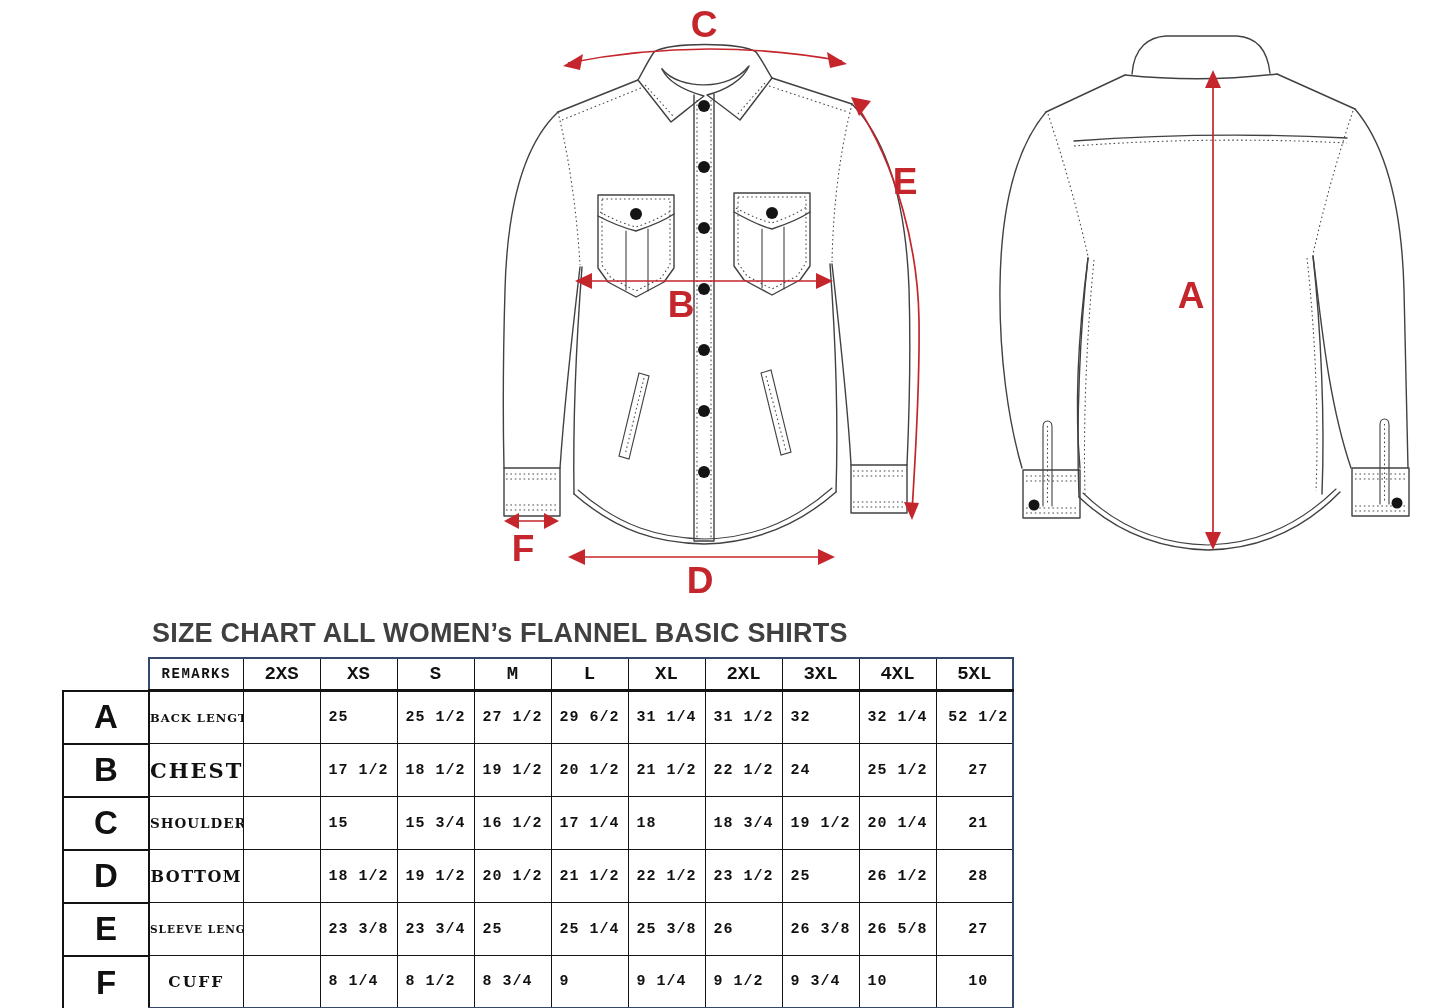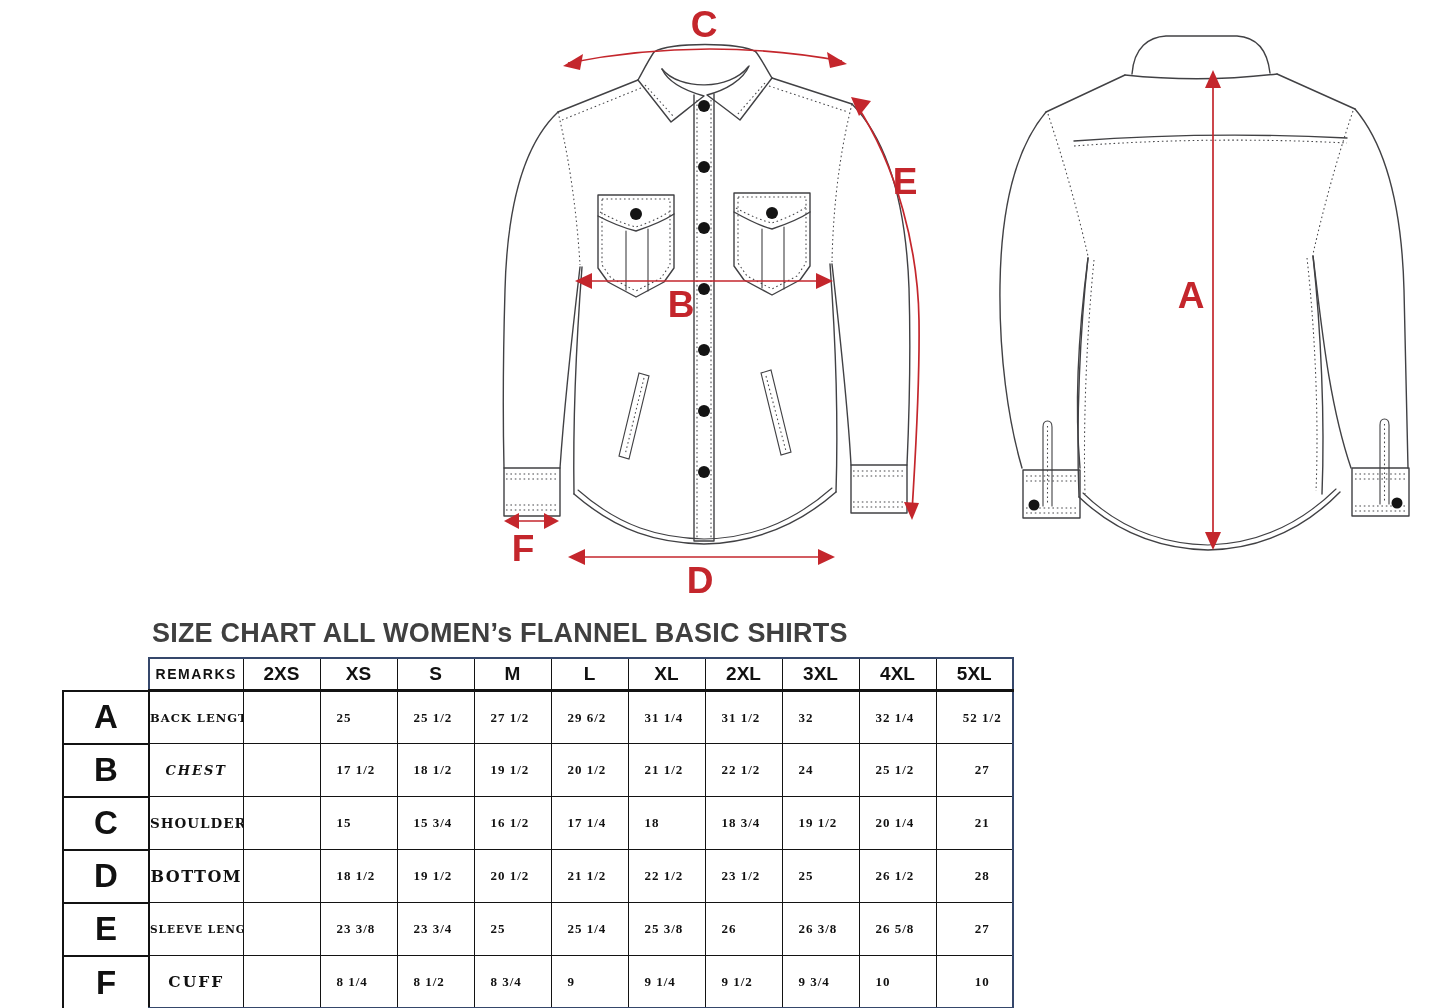--- a/index.html
+++ b/index.html
@@ -31,43 +31,43 @@
   
   .size-table{
     position:absolute;left:62px;top:657px;border-collapse:collapse;table-layout:fixed;
     width:950px;background:#ffffff;
   }
   .size-table th,.size-table td{
     border:1.6px solid #131313;padding:0;overflow:hidden;white-space:nowrap;
     color:#111111;background:#ffffff;
   }
   .size-table thead th{
-    height:30px;font-family:Liberation Sans, sans-serif;font-weight:bold;font-size:19px;
+    height:30px;font-family:Liberation Mono, monospace;font-weight:bold;font-size:19px;
     text-align:center;vertical-align:middle;border-top:2px solid #35476b;border-bottom:3px solid #131313;
   }
   .size-table thead th.remarks-h{font-size:14px;letter-spacing:1.5px;}
   .size-table td{height:51px;vertical-align:middle;}
   .size-table td.letter{
     font-family:"Liberation Sans",sans-serif;font-weight:bold;font-size:33px;
     text-align:center;border:2.2px solid #131313;
   }
   .size-table td.remark{
     font-family:"DejaVu Serif",serif;font-weight:bold;text-align:center;letter-spacing:1px;
   }
   .size-table td.val{
-    font-family:Liberation Serif, serif;font-weight:bold;font-size:13px;
-    text-align:left;padding-left:16px;letter-spacing:1px;
+    font-family:Liberation Mono, monospace;font-weight:bold;font-size:15px;
+    text-align:left;padding-left:8px;letter-spacing:1px;
   }
   .size-table .no-cell{border:none;background:#ffffff;}
   .size-table th.remarks-h,.size-table td.remark{border-left:2.5px solid #35476b;}
   .size-table th:last-child,.size-table td:last-child{border-right:2.5px solid #35476b;text-align:center;}
   .size-table tbody tr:last-child td:not(.letter){border-bottom:5px solid #35476b;}
   
   .size-table tbody tr:nth-child(1) .remark{font-size:11.5px;}
-  .size-table tbody tr:nth-child(2) .remark{font-size:13px;letter-spacing:2px;font-style:italic;}
+  .size-table tbody tr:nth-child(2) .remark{font-size:21px;letter-spacing:2px;}
   .size-table tbody tr:nth-child(3) .remark{font-size:13.5px;}
   .size-table tbody tr:nth-child(4) .remark{font-size:16px;letter-spacing:1.5px;}
   .size-table tbody tr:nth-child(5) .remark{font-size:10.5px;}
   .size-table tbody tr:nth-child(6) .remark{font-size:15.5px;letter-spacing:2px;}
 </style>
 </head>
 <body>
 
 <div class="canvas">
 

